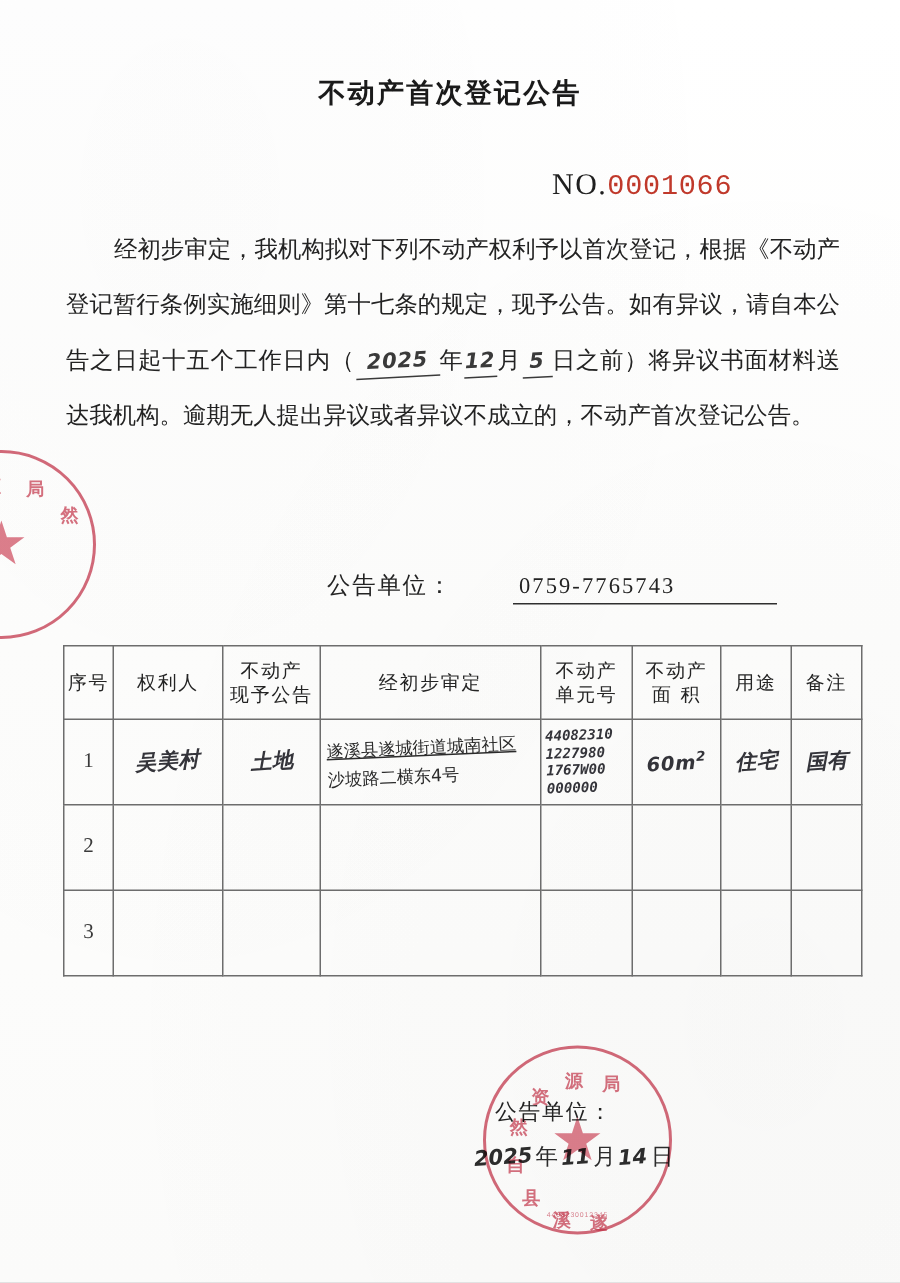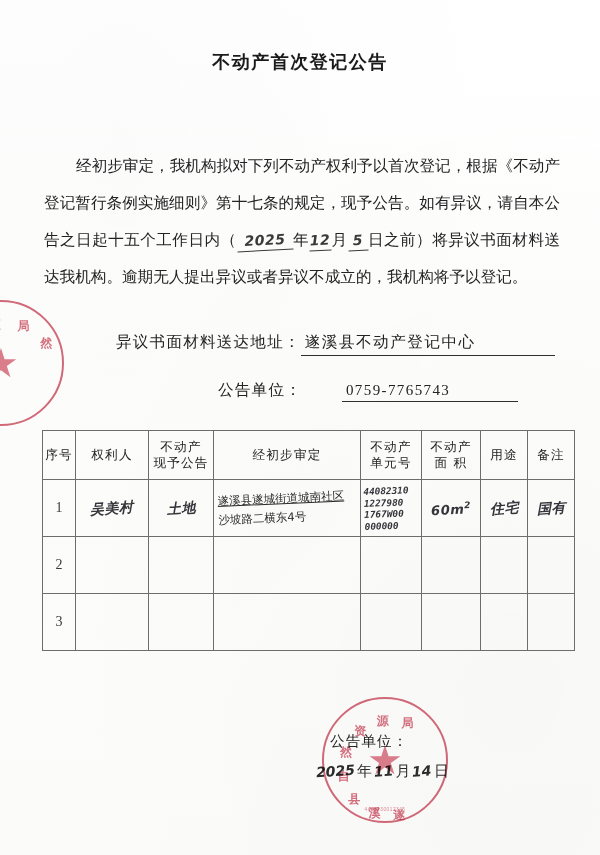--- a/index.html
+++ b/index.html
@@ -288,28 +288,28 @@
   }
 </style>
 </head>
 <body>
 
 <div class="page">
   <div class="paper-tint"></div>
 
   <div class="title">不动产首次登记公告</div>
 
+  <div class="docno">
+    <span>NO.</span><span class="num">0001066</span>
+  </div>
 
   <div class="body-text">
-    <span class="indent"></span><span>经初步审定，我机构拟对下列不动产权利予以首次登记，根据《不动产登记暂行条例实施细则》第十七条的规定，现予公告。如有异议，请自本公告之日起十五个工作日内（</span><span class="blank-u bu-year hw">2025</span><span>年</span><span class="blank-u bu-month hw">12</span><span>月</span><span class="blank-u bu-day hw">5</span><span>日之前）将异议书面材料送达我机构。逾期无人提出异议或者异议不成立的，我机构将予以登记。</span>
-  </div>
-
-  <div class="field-line f-address">
-    <span>异议书面材料送达地址：</span><span class="val-underline addr">遂溪县不动产登记中心</span>
-  </div>
+    <span class="indent"></span><span>经初步审定，我机构拟对下列不动产权利予以首次登记，根据《不动产登记暂行条例实施细则》第十七条的规定，现予公告。如有异议，请自本公告之日起十五个工作日内（</span><span class="blank-u bu-year hw">2025</span><span>年</span><span class="blank-u bu-month hw">12</span><span>月</span><span class="blank-u bu-day hw">5</span><span>日之前）将异议书面材料送达我机构。逾期无人提出异议或者异议不成立的，不动产首次登记公告。</span>
+  </div>
+
 
   <div class="field-line f-phone">
     <span>公告单位：</span><span class="val-underline tel">0759-7765743</span>
   </div>
 
   <div class="tbl-wrap">
     <table class="grid">
       <thead>
         <tr>
           <th class="c-seq">序号</th>

